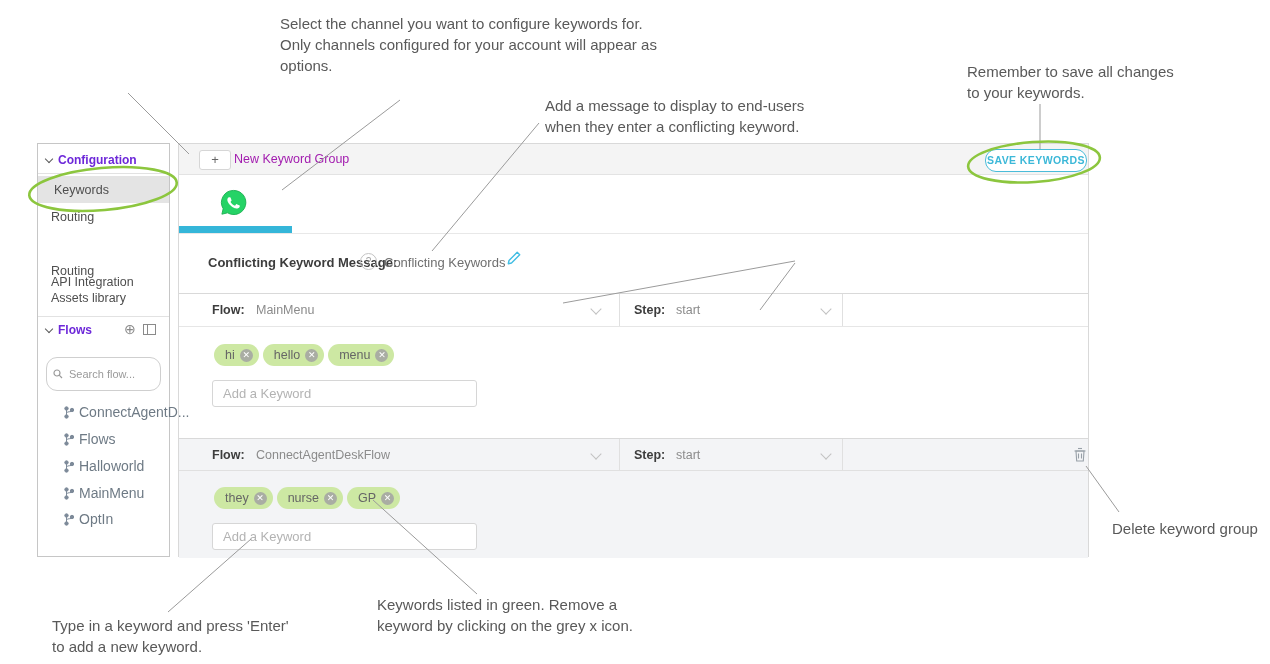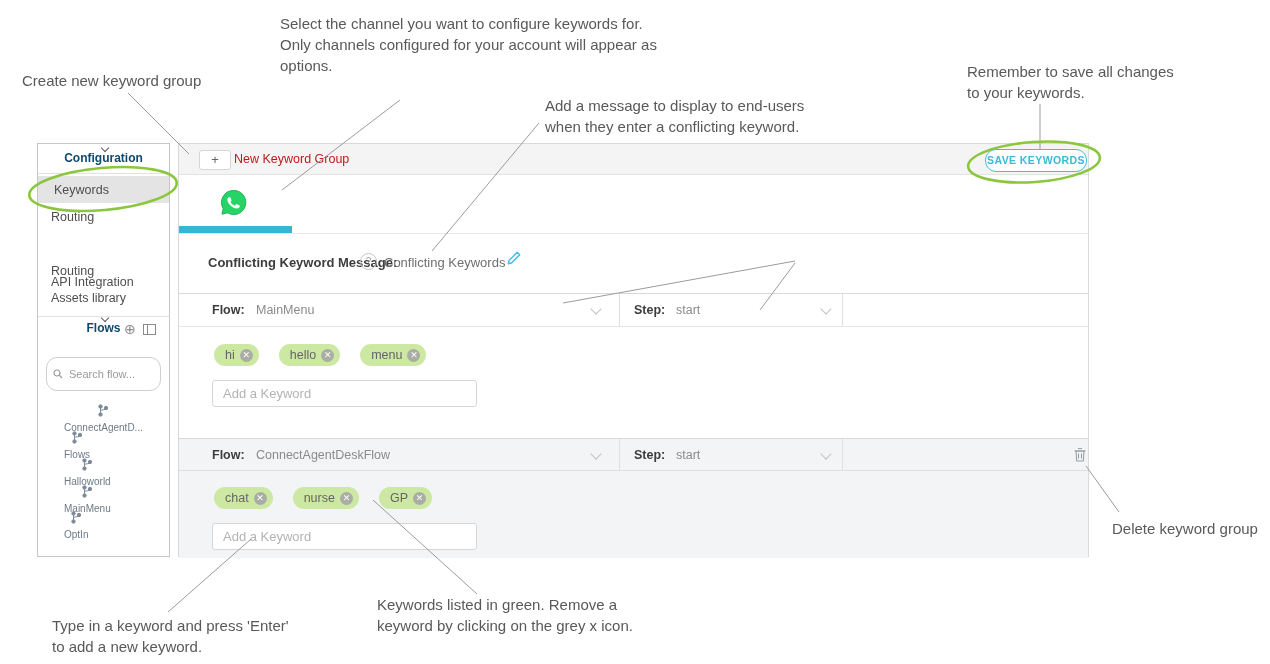--- a/index.html
+++ b/index.html
@@ -5,65 +5,65 @@
   html,body{margin:0;padding:0;background:#fff;}
   .canvas{position:relative;width:1270px;height:664px;background:#fff;overflow:hidden;
           font-family:"Liberation Sans",sans-serif;}
   
   .ann{position:absolute;color:#595959;font-size:15px;line-height:21px;white-space:pre-line;}
   .overlay{position:absolute;left:0;top:0;pointer-events:none;z-index:30;}
   
   .sidebar{position:absolute;left:37px;top:143px;width:133px;height:414px;background:#fff;
            border:1px solid #c6c6c6;box-sizing:border-box;z-index:5;}
   .side-sec{position:absolute;left:0;width:100%;height:24px;display:flex;align-items:center;
-            font-size:12px;font-weight:bold;color:#0c4a6e;flex-direction:column;}
+            font-size:12px;font-weight:bold;color:#6d28d9;}
   .side-item{position:absolute;left:0;width:100%;height:27px;display:flex;align-items:center;
              padding-left:13px;box-sizing:border-box;font-size:12.5px;color:#4e4e4e;cursor:pointer;}
   .side-item.active{background:#e4e4e4;padding-left:16px;}
   .chev-s{display:inline-block;width:5px;height:5px;border-right:1.4px solid #5a5a5a;
           border-bottom:1.4px solid #5a5a5a;transform:rotate(45deg);margin:-3px 6px 0 8px;}
   .hdiv{position:absolute;left:0;width:100%;border-top:1px solid #e2e2e2;}
   .circle-plus{position:absolute;font-size:14px;color:#8a8a8a;line-height:1;}
   .search{position:absolute;left:8px;top:213px;width:115px;height:22px;border:1px solid #cfcfcf;
           border-radius:11px;background:#fff;display:flex;align-items:center;box-sizing:border-box;padding:16px 6px;}
   .search input{border:none;outline:none;width:86px;font-size:11px;color:#777;background:transparent;
                 font-family:"Liberation Sans",sans-serif;}
   .search input::placeholder{color:#9a9a9a;}
-  .flow-item{position:absolute;left:26px;display:flex;align-items:center;gap:5px;font-size:10px;
-             color:#6e7a85;cursor:pointer;white-space:nowrap;flex-direction:column;}
+  .flow-item{position:absolute;left:26px;display:flex;align-items:center;gap:5px;font-size:14px;
+             color:#6e7a85;cursor:pointer;white-space:nowrap;}
   
   .panel{position:absolute;left:178px;top:143px;width:911px;height:414px;background:#fff;
          border:1px solid #d9d9d9;box-sizing:border-box;z-index:4;}
   .phead{position:absolute;left:0;top:0;width:100%;height:30px;background:#f4f4f4;
          border-bottom:1px solid #e3e3e3;}
   .addbtn{position:absolute;left:20px;top:6px;width:30px;height:18px;background:#fff;
           border:1px solid #d6d6d6;border-radius:3px;color:#666;font-size:13px;line-height:17px;
           text-align:center;cursor:pointer;}
-  .ptitle{position:absolute;left:55px;top:8px;font-size:12.5px;color:#b91c1c;}
+  .ptitle{position:absolute;left:55px;top:8px;font-size:12.5px;color:#a21caf;}
   .savebtn{position:absolute;left:806px;top:5px;width:100px;height:21px;border:1px solid #4abcd9;
            border-radius:11px;background:#fff;color:#3cb8d8;font-size:10.5px;letter-spacing:.4px;
            text-align:center;line-height:20px;cursor:pointer;font-weight:bold;}
   .wa-tab{position:absolute;left:40px;top:44px;width:29px;height:29px;cursor:pointer;}
   .tab-underline{position:absolute;left:0px;top:82px;width:113px;height:7px;background:#35b6d9;}
   .tabline{position:absolute;left:0;top:89px;width:100%;border-top:1px solid #e8e8e8;}
   .conf-row{position:absolute;left:0;top:89px;width:100%;height:61px;border-bottom:1px solid #d9d9d9;
             box-sizing:border-box;}
   .conf-label{position:absolute;left:29px;top:22px;font-size:13px;font-weight:bold;color:#3d3d3d;}
   .help{position:absolute;left:181px;top:20px;width:15px;height:15px;border:1px solid #c3c3c3;
         border-radius:50%;color:#a5a5a5;font-size:10px;text-align:center;line-height:15px;cursor:pointer;}
   .conf-value{position:absolute;left:205px;top:22px;font-size:13px;color:#6f6f6f;}
   .pencil{position:absolute;left:327px;top:17px;cursor:pointer;}
   .flowrow{position:absolute;left:0;width:100%;height:33px;border-bottom:1px solid #e6e6e6;box-sizing:border-box;}
   .lbl{position:absolute;top:9px;font-size:12.5px;font-weight:bold;color:#3d3d3d;}
   .val{position:absolute;top:9px;font-size:12.5px;color:#8b8b8b;}
   .chev{position:absolute;top:11px;width:7px;height:7px;border-right:1.5px solid #c2c2c2;
         border-bottom:1.5px solid #c2c2c2;transform:rotate(45deg);}
   .vdiv{position:absolute;top:0;height:100%;border-left:1px solid #e0e0e0;}
   .sel{position:absolute;top:0;height:100%;cursor:pointer;}
-  .pillrow{position:absolute;left:35px;display:flex;gap:20px;}
+  .pillrow{position:absolute;left:35px;display:flex;gap:4px;}
   .pill{display:inline-flex;align-items:center;gap:5px;background:#cde8a3;border-radius:12px;
         height:22px;padding:0 6px 0 11px;font-size:12.5px;color:#666;}
   .pill-x{width:13px;height:13px;border-radius:50%;background:#a9ada3;color:#fff;font-size:9px;
           line-height:13px;text-align:center;cursor:pointer;}
   .kw-input{position:absolute;left:33px;width:243px;height:25px;border:1px solid #d6d6d6;border-radius:3px;
             font-size:13px;color:#555;padding:0 10px;font-family:"Liberation Sans",sans-serif;outline:none;}
   .kw-input::placeholder{color:#b3b3b3;}
   .group2{position:absolute;left:0;top:294px;width:100%;height:120px;background:#f3f4f6;}
   .trash{position:absolute;left:895px;top:8px;cursor:pointer;}
 </style>
@@ -83,21 +83,20 @@
       <line x1="1086" y1="466" x2="1119" y2="512"></line>
       <line x1="251" y1="539" x2="168" y2="612"></line>
       <line x1="373" y1="500" x2="477" y2="594"></line>
     </g>
     <g stroke="#8cc63e" stroke-width="2.6" fill="none">
       <ellipse cx="103" cy="189" rx="74" ry="21" transform="rotate(-5 103 189)"></ellipse>
       <ellipse cx="1034" cy="162" rx="66" ry="20" transform="rotate(-4 1034 162)"></ellipse>
     </g>
   </svg>
 
-  <div class="ann" style="left:22px;top:70px;white-space:nowrap;">Create new keyword group</div>
   <div class="ann" style="left:280px;top:13px;width:410px;">Select the channel you want to configure keywords for.
 Only channels configured for your account will appear as
 options.</div>
   <div class="ann" style="left:545px;top:95px;width:290px;">Add a message to display to end-users
 when they enter a conflicting keyword.</div>
   <div class="ann" style="left:967px;top:61px;width:230px;">Remember to save all changes
 to your keywords.</div>
   <div class="ann" style="left:810px;top:241px;width:280px;">Select the workflow and step you want
 to trigger when the keywords are used.</div>
   <div class="ann" style="left:1112px;top:518px;white-space:nowrap;">Delete keyword group</div>
@@ -287,21 +286,21 @@
             <line x1="0.5" y1="4" x2="11.5" y2="4"></line>
             <line x1="4" y1="1.5" x2="8" y2="1.5"></line>
             <line x1="4.5" y1="6.5" x2="4.5" y2="11.5"></line>
             <line x1="7.5" y1="6.5" x2="7.5" y2="11.5"></line>
           </g>
         </svg>
       </div>
 
       <div class="pillrow" style="top:49px;">
         <span class="pill">
-            <span>chat</span>
+            <span>they</span>
             <span class="pill-x">✕</span>
           </span>
         <span class="pill">
             <span>nurse</span>
             <span class="pill-x">✕</span>
           </span>
         <span class="pill">
             <span>GP</span>
             <span class="pill-x">✕</span>
           </span>

